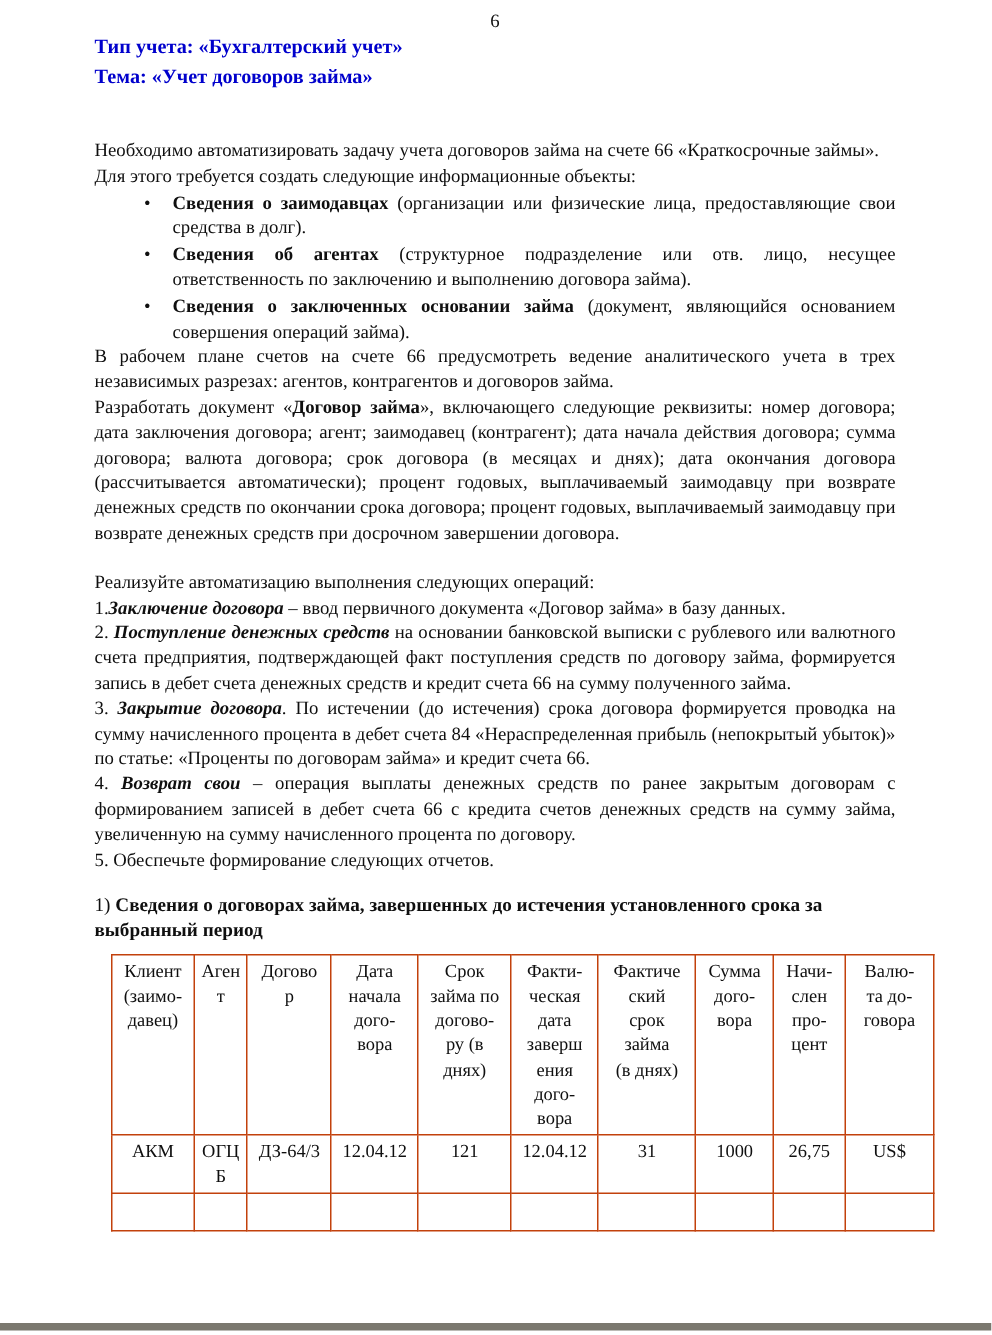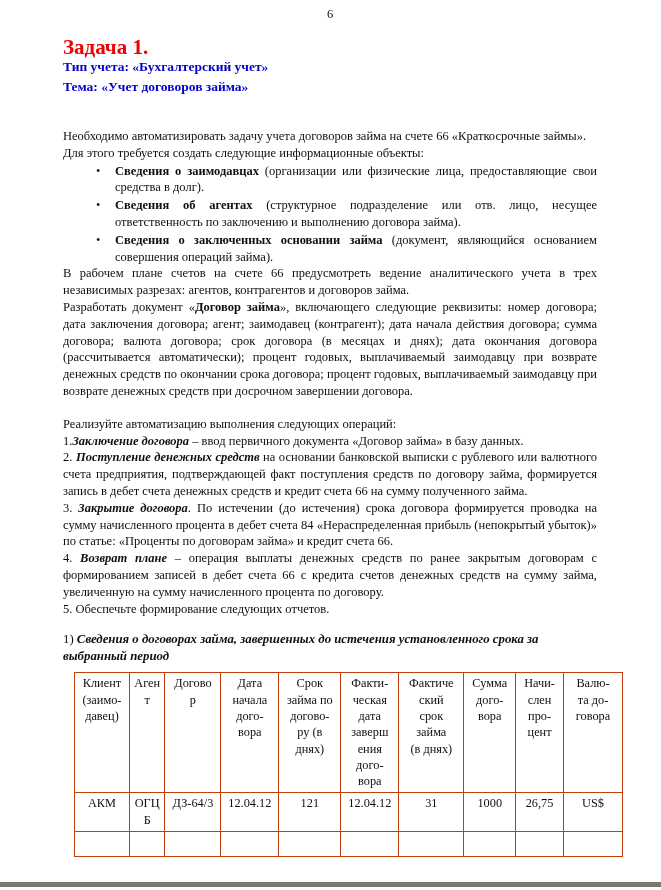--- a/index.html
+++ b/index.html
@@ -54,21 +54,21 @@
   ul.objects li .dot{
     position:absolute;left:33px;top:0;
   }
   b.lead{font-weight:bold;}
   .bi{font-weight:bold;font-style:italic;}
   .report-heading{
     margin-top:14px;
     font-size:12.8px;line-height:17px;
     text-align:left;
   }
-  .report-heading b{font-weight:bold;font-style:italic;}
+  .report-heading b{font-weight:bold;}
   table.report{
     margin:7px 0 0 11px;
     border-collapse:collapse;
     table-layout:fixed;
     width:549px;
   }
   table.report td{
     border:1px solid #c2410c;
     font-size:12.3px;line-height:16.3px;
     text-align:center;
@@ -90,21 +90,20 @@
     background:var(--bar);
   }
 </style>
 </head>
 <body>
 
 <div class="page">
 
   <div class="page-number">6</div>
 
-  <h1 class="task-title">Задача 1.</h1>
   <div class="task-sub">Тип учета: «Бухгалтерский учет»</div>
   <div class="task-sub first">Тема: «Учет договоров займа»</div>
 
   <p class="body mt-block">Необходимо автоматизировать задачу учета договоров займа на счете 66 «Краткосрочные займы».</p>
   <p class="body">Для этого требуется создать следующие информационные объекты:</p>
 
   <ul class="objects">
     <li><span class="dot">•</span><b class="lead">Сведения о заимодавцах</b><span> (организации или физические лица, предоставляющие свои средства в долг).</span></li>
     <li><span class="dot">•</span><b class="lead">Сведения об агентах</b><span> (структурное подразделение или отв. лицо, несущее ответственность по заключению и выполнению договора займа).</span></li>
     <li><span class="dot">•</span><b class="lead">Сведения о заключенных основании займа</b><span> (документ, являющийся основанием совершения операций займа).</span></li>
@@ -114,21 +113,21 @@
 
   <p class="body"><span>Разработать документ «</span><b>Договор займа</b><span>», включающего следующие реквизиты: номер договора; дата заключения договора; агент; заимодавец (контрагент); дата начала действия договора; сумма договора; валюта договора; срок договора (в месяцах и днях); дата окончания договора (рассчитывается автоматически); процент годовых, выплачиваемый заимодавцу при возврате денежных средств по окончании срока договора; процент годовых, выплачиваемый заимодавцу при возврате денежных средств при досрочном завершении договора.</span></p>
 
   <div class="vspace"></div>
 
   <p class="body">Реализуйте автоматизацию выполнения следующих операций:</p>
 
   <p class="body"><span>1.</span><span class="bi">Заключение договора</span><span> – ввод первичного документа «Договор займа» в базу данных.</span></p>
   <p class="body"><span>2. </span><span class="bi">Поступление денежных средств</span><span> на основании банковской выписки с рублевого или валютного счета предприятия, подтверждающей факт поступления средств по договору займа, формируется запись в дебет счета денежных средств и кредит счета 66 на сумму полученного займа.</span></p>
   <p class="body"><span>3. </span><span class="bi">Закрытие договора</span><span>. По истечении (до истечения) срока договора формируется проводка на сумму начисленного процента в дебет счета 84 «Нераспределенная прибыль (непокрытый убыток)» по статье: «Проценты по договорам займа» и кредит счета 66.</span></p>
-  <p class="body"><span>4. </span><span class="bi">Возврат плане</span><span> – операция выплаты денежных средств по ранее закрытым договорам с формированием записей в дебет счета 66 с кредита счетов денежных средств на сумму займа, увеличенную на сумму начисленного процента по договору.</span></p>
+  <p class="body"><span>4. </span><span class="bi">Возврат свои</span><span> – операция выплаты денежных средств по ранее закрытым договорам с формированием записей в дебет счета 66 с кредита счетов денежных средств на сумму займа, увеличенную на сумму начисленного процента по договору.</span></p>
   <p class="body"><span>5.</span><span class="bi"></span><span> Обеспечьте формирование следующих отчетов.</span></p>
 
   <p class="report-heading"><span>1) </span><b>Сведения о договорах займа, завершенных до истечения установленного срока за выбранный период</b></p>
 
   <table class="report">
     <colgroup>
       <col style="width:54px">
         <col style="width:35px">
         <col style="width:55px">
         <col style="width:57px">

